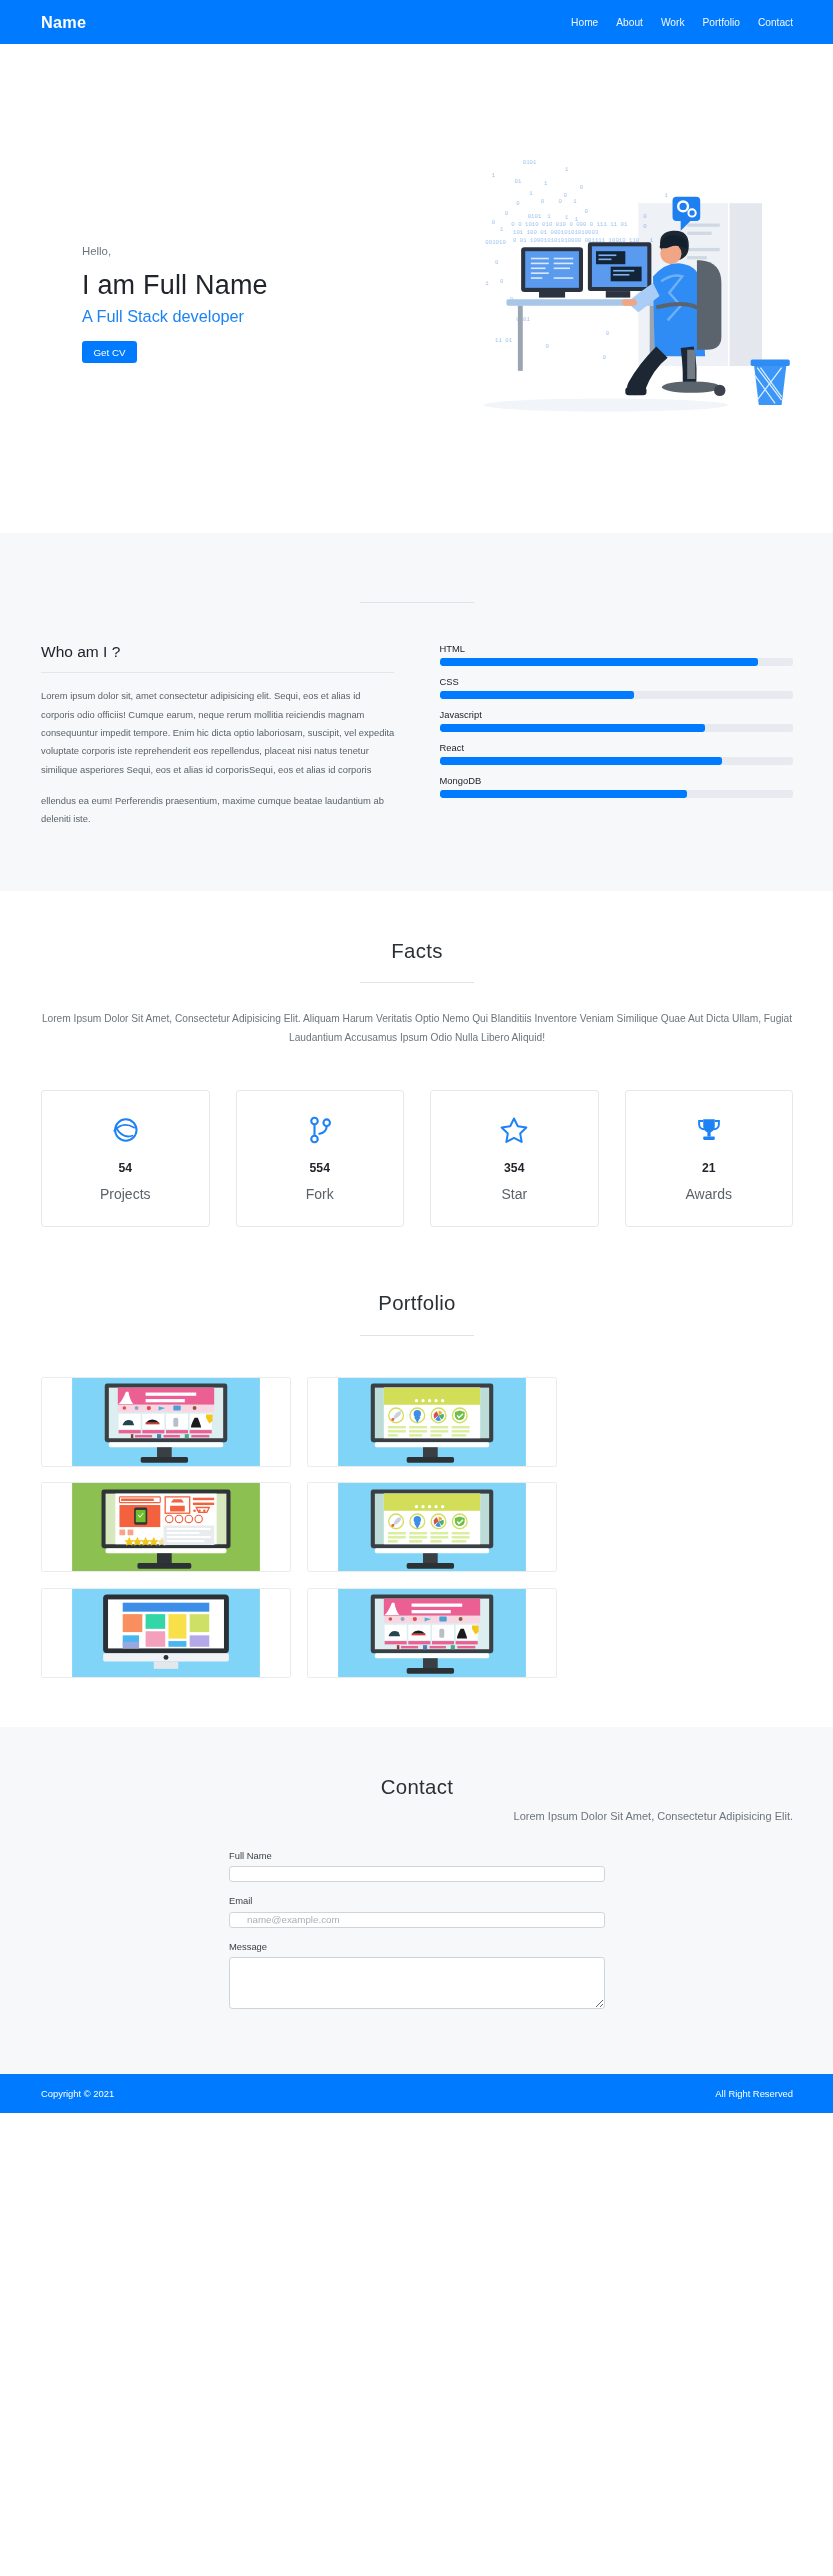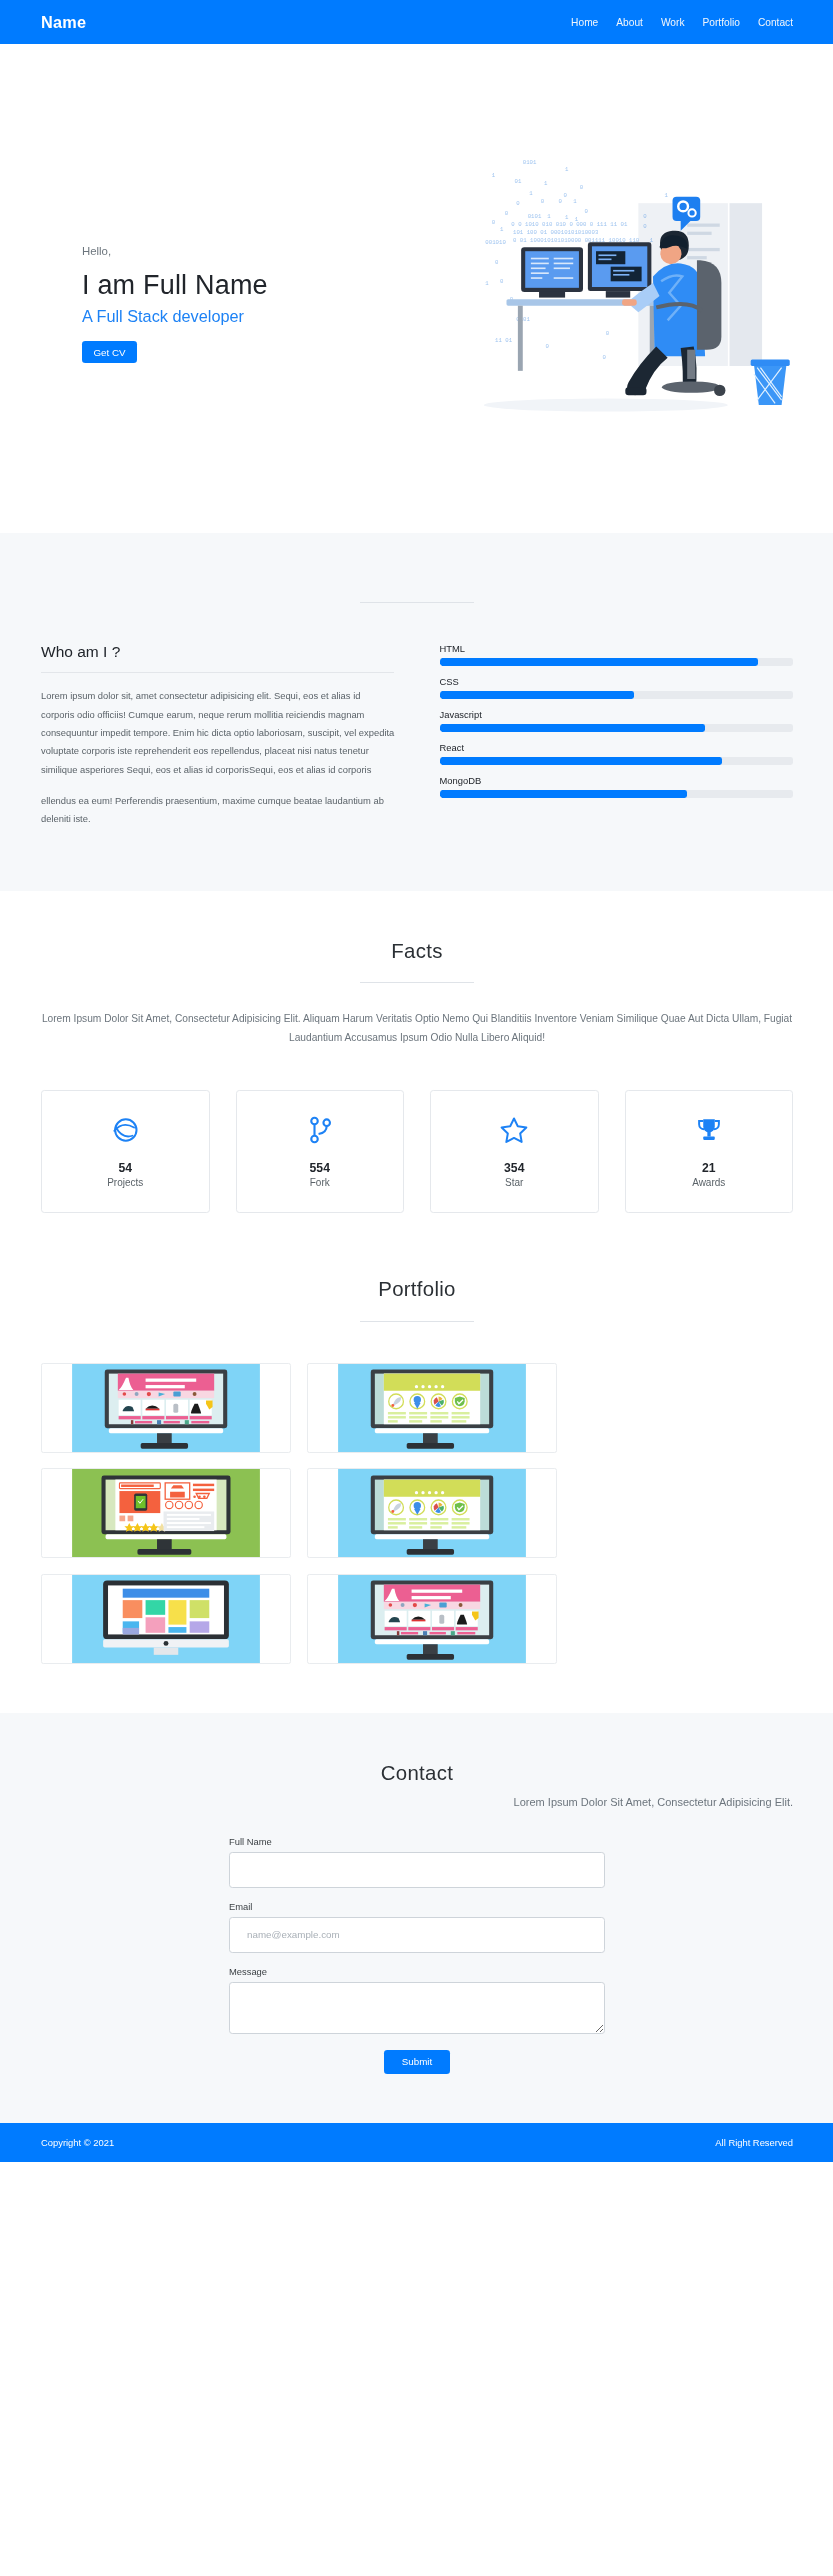--- a/index.html
+++ b/index.html
@@ -52,38 +52,38 @@
   .bar-track { height: 7.3px; background: #e7eaee; border-radius: 2.4px; overflow: hidden; }
   .bar-fill { height: 100%; background: #007bff; border-radius: 2.4px; }
   
   .facts-grid { display: flex; gap: 26px; margin-top: 42px; }
   .fact-card {
     flex: 1; border: 0.8px solid #e5e8ec; border-radius: 3.3px; background: #fff;
     padding: 21px 8.1px 24.4px 8.1px; text-align: center;
   }
   .fact-icon { height: 36px; display: flex; align-items: center; justify-content: center; }
   .fact-num { font-size: 12.2px; font-weight: bold; color: #21252b; margin-top: 13px; }
-  .fact-label { font-size: 10px; color: #5a6268; margin-top: 2px; }
+  .fact-label { font-size: 14px; color: #5a6268; margin-top: 11px; }
   
   .port-grid { display: flex; flex-wrap: wrap; gap: 15.5px; margin-top: 41px; }
   .port-card {
     width: 250px; height: 90px; border: 0.8px solid #e9ecef; border-radius: 2.4px;
     overflow: hidden; background: #fff; display: flex; align-items: center; justify-content: center;
   }
   .port-card svg { display: block; }
   
   .contact-sub { text-align: right; color: #6c757d; font-size: 11px; margin-top: 11.4px; text-transform: capitalize; }
   .form { width: 376px; margin: 28px auto 0 auto; }
   .f-label { font-size: 9.4px; color: #3d4246; margin-bottom: 4.9px; display: block; }
   .f-input, .f-area {
     width: 100%; border: 0.8px solid #ced4da; border-radius: 3.3px; background: #fff;
     padding: 5.7px 8.1px; font-size: 9.8px; color: #495057;
     font-family: "Liberation Sans", sans-serif;
   }
-  .f-input { height: 36px; padding-left: 17px; }
+  .f-input { height: 16px; padding-left: 17px; }
   .f-area { height: 52px; resize: vertical; }
   .f-group { margin-bottom: 13px; }
   .f-input::placeholder, .f-area::placeholder { color: #a9b0b7; }
   .submit-wrap { text-align: center; margin-top: 9.8px; }
   .btn-submit {
     background: #007bff; color: #fff; border: none; border-radius: 3.3px;
     padding: 6.5px 18px; font-size: 9.8px; cursor: pointer;
     font-family: "Liberation Sans", sans-serif;
   }
   
@@ -625,23 +625,20 @@
       <input class="f-input" type="text" value="" placeholder="" style="">
     </div>
     <div class="f-group">
       <label class="f-label">Email</label>
       <input class="f-input" type="email" placeholder="name@example.com" value="" style="">
     </div>
     <div class="f-group">
       <label class="f-label">Message</label>
       <textarea class="f-area" style=""></textarea>
     </div>
-    <div class="submit-wrap">
-      <button class="btn-submit">Submit</button>
-    </div>
   </div>
 </div>
 
 <div class="footer">
   <div>Copyright © 2021</div>
   <div>All Right Reserved</div>
 </div>
 
 
 </body></html>

